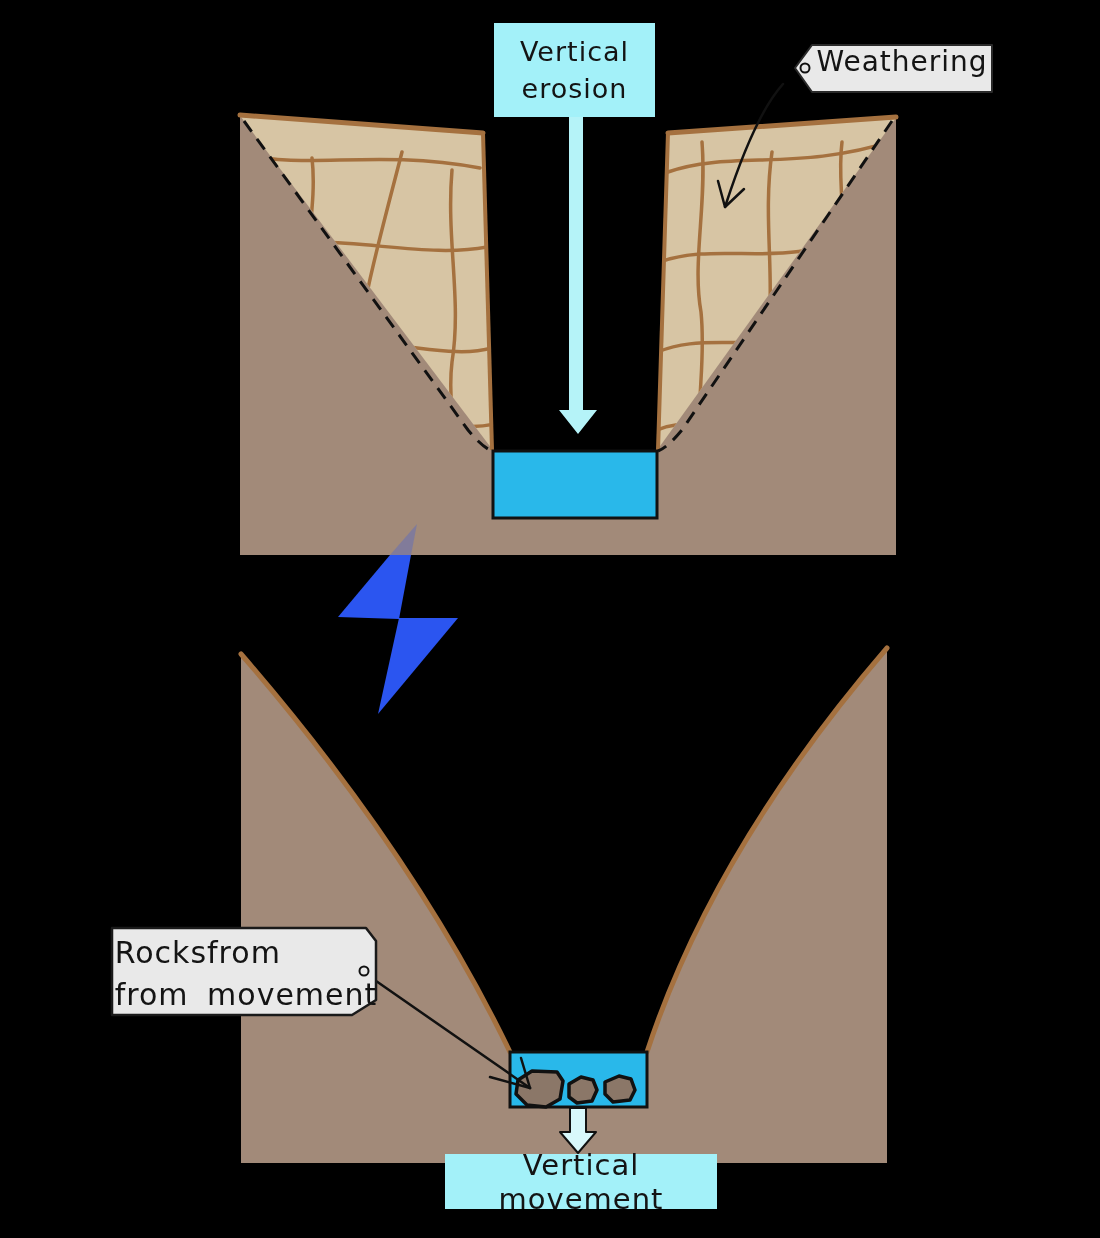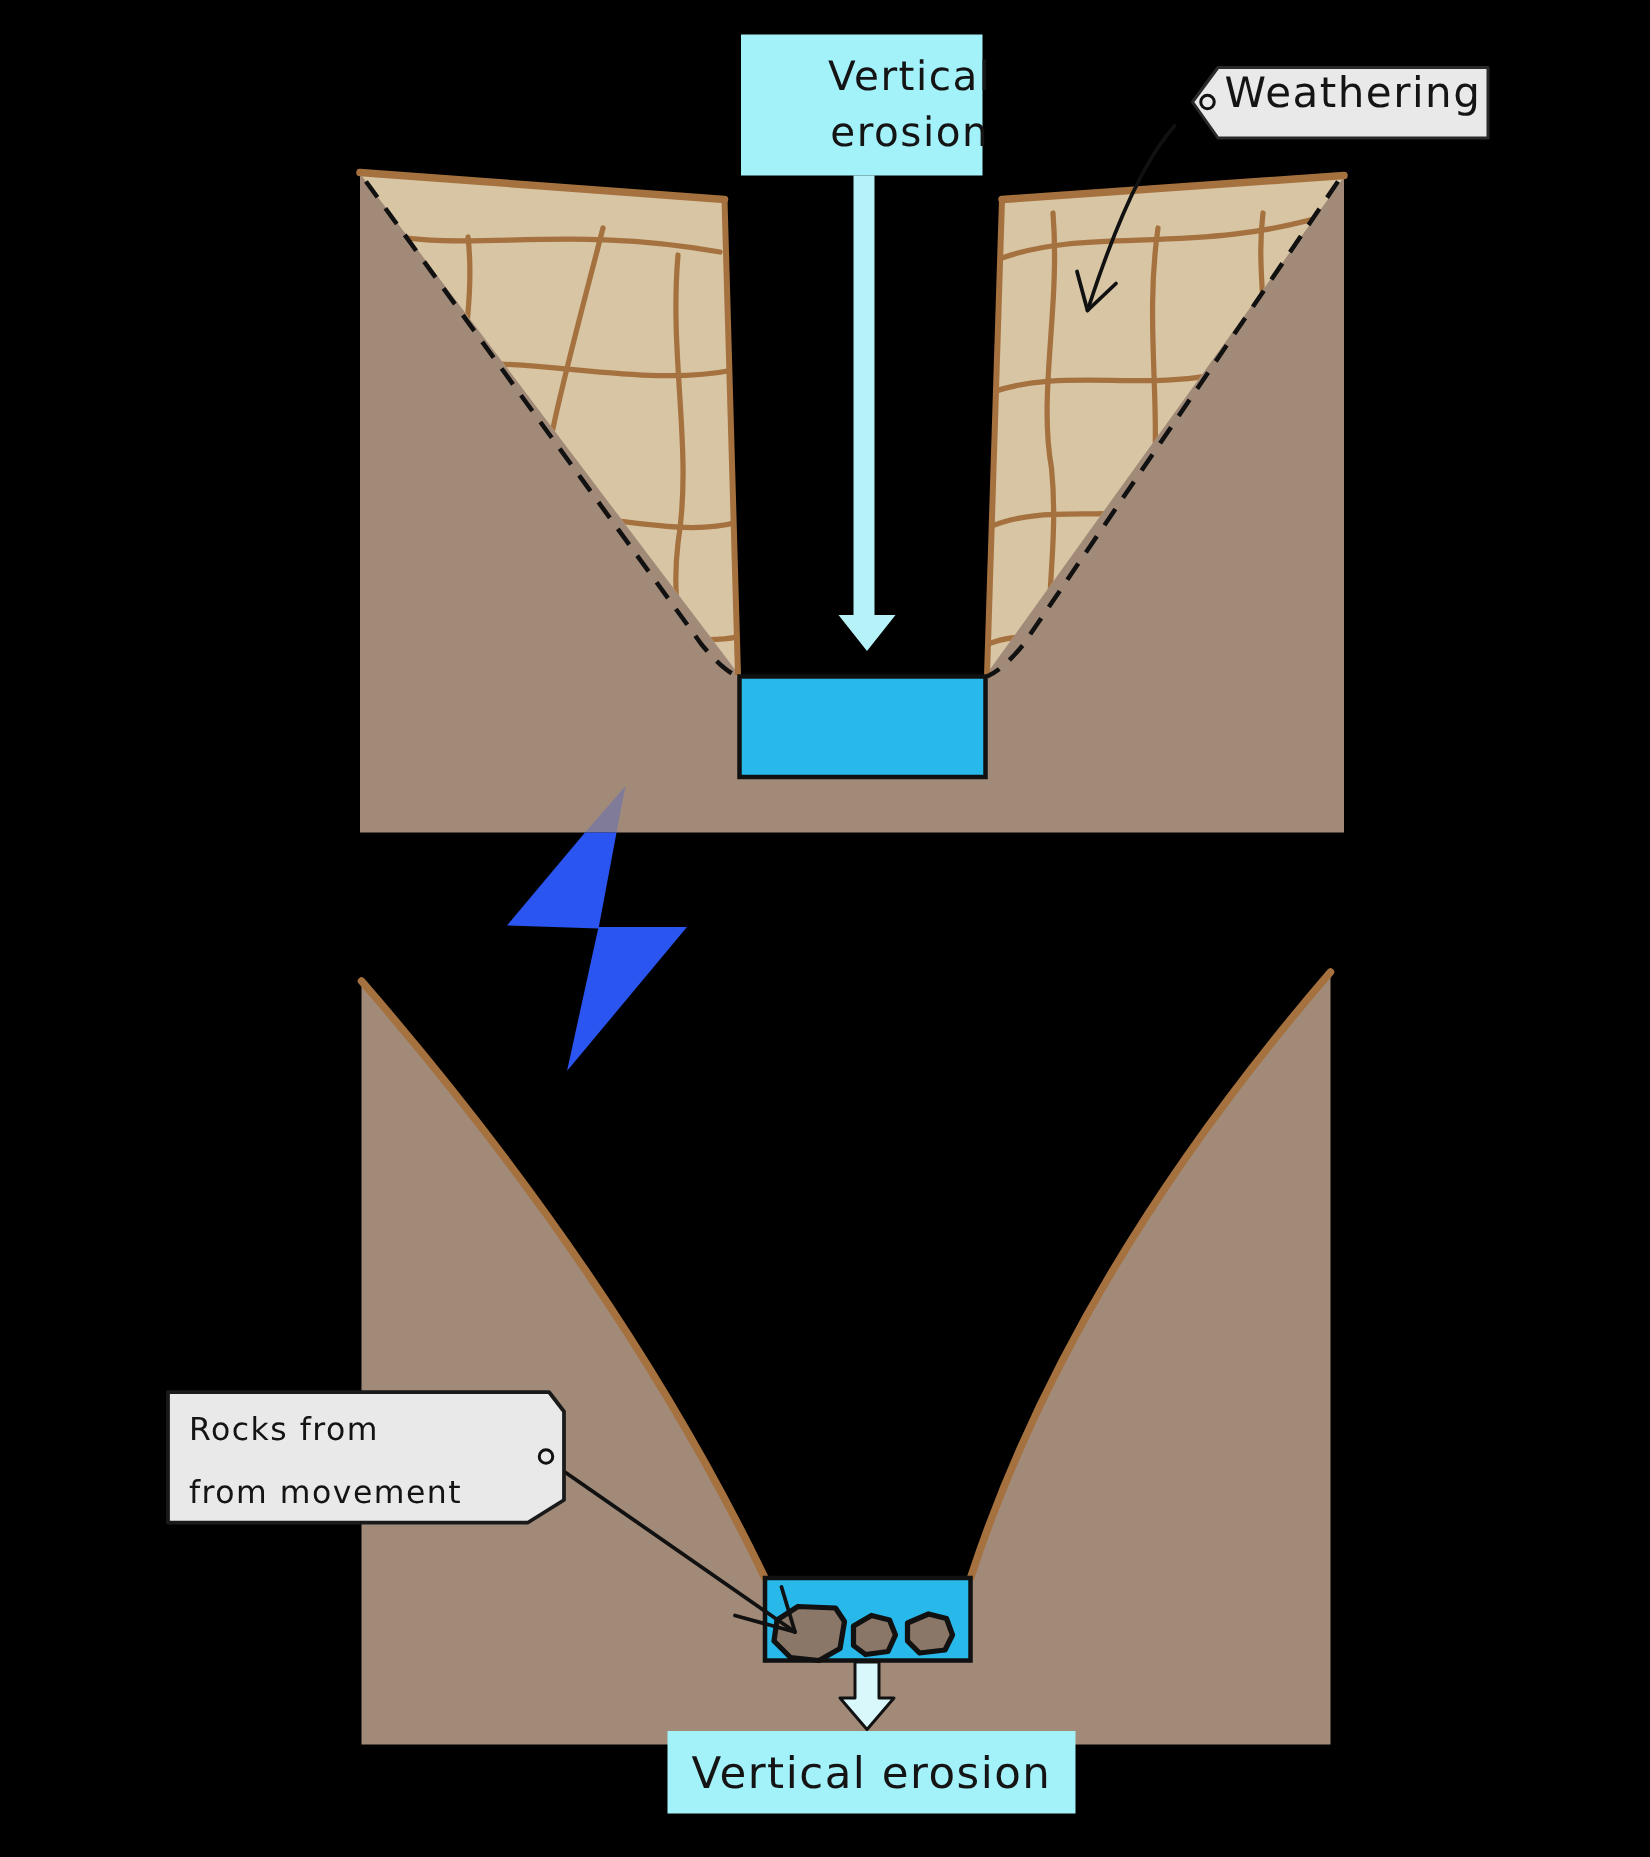--- a/index.html
+++ b/index.html
@@ -14,31 +14,31 @@
   .txt{
     position:absolute;
     color:#141414;
     font-family:"DejaVu Sans", sans-serif;
     text-align:center;
     pointer-events:none;
   }
   .top-label{
     left:494px;top:23px;width:161px;height:94px;
     display:flex;flex-direction:column;align-items:center;justify-content:center;
-    font-size:27px;line-height:37px;letter-spacing:1px;padding-left:32px;
+    font-size:27px;line-height:37px;letter-spacing:1px;
   }
   .weathering-label{
     left:814px;top:45px;width:176px;height:47px;
     display:flex;align-items:flex-start;justify-content:center;
     font-size:28px;letter-spacing:1px;
   }
   .rocks-label{
     left:126px;top:932px;width:240px;height:82px;
-    display:flex;flex-direction:column;
-    text-align:left;font-size:21px;line-height:42px;letter-spacing:1px;
+    display:flex;flex-direction:row;justify-content:center;
+    text-align:left;font-size:30px;line-height:42px;letter-spacing:1px;
   }
   .bottom-label{
     left:445px;top:1154px;width:272px;height:55px;
     display:flex;align-items:center;justify-content:center;
     font-size:29px;letter-spacing:1px;
   }
 </style>
 </head>
 <body>
 
@@ -148,16 +148,16 @@
   <div class="txt weathering-label">
     <span>Weathering</span>
   </div>
 
   <div class="txt rocks-label">
     <div>Rocks from</div>
     <div>from movement</div>
   </div>
 
   <div class="txt bottom-label">
-    <span>Vertical erosion</span>
+    <span>Vertical movement</span>
   </div>
 
 </div>
 
 </body></html>

